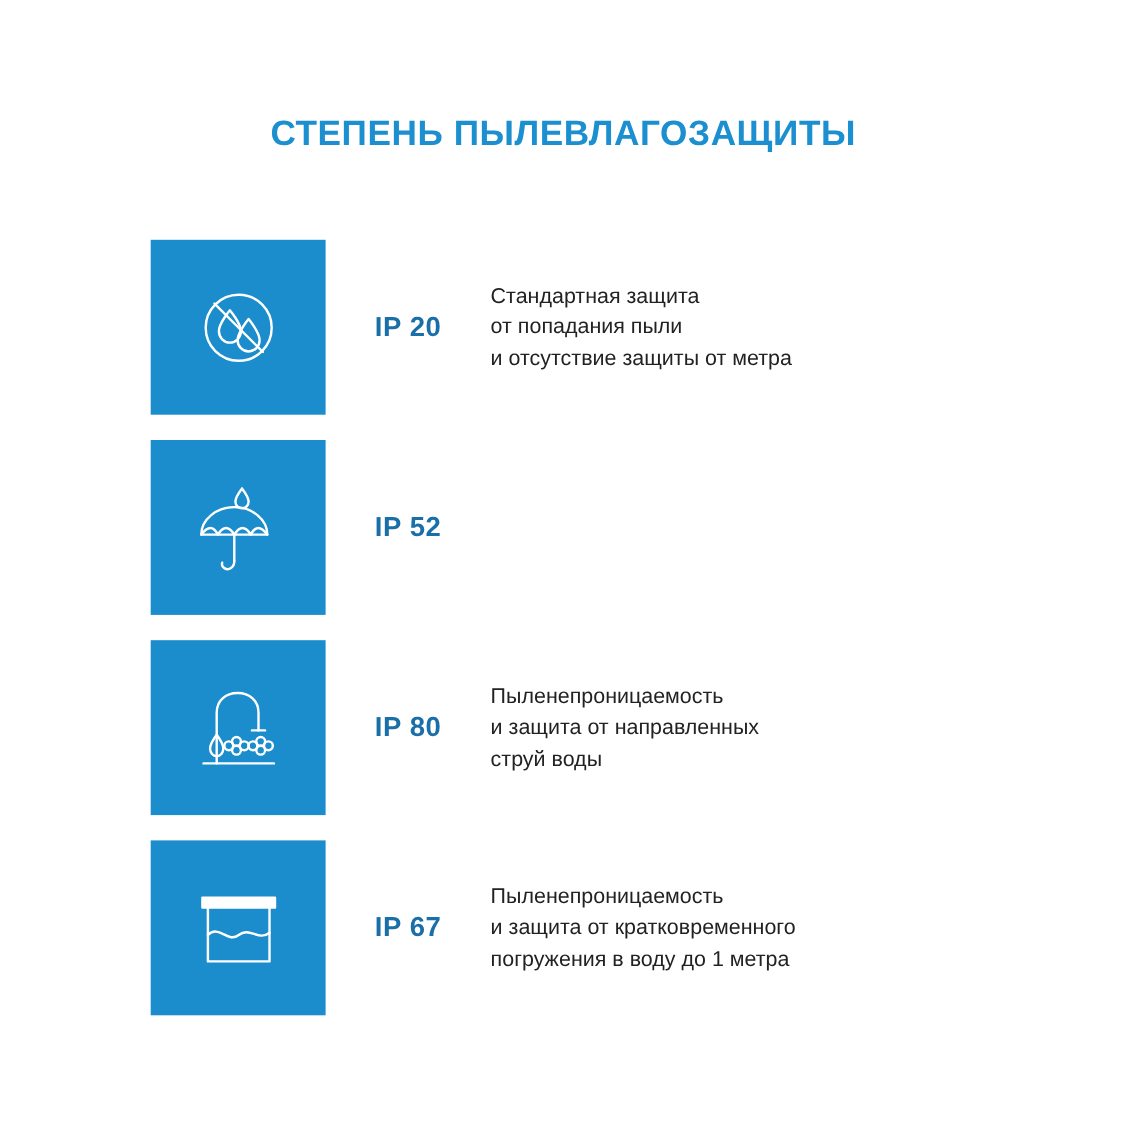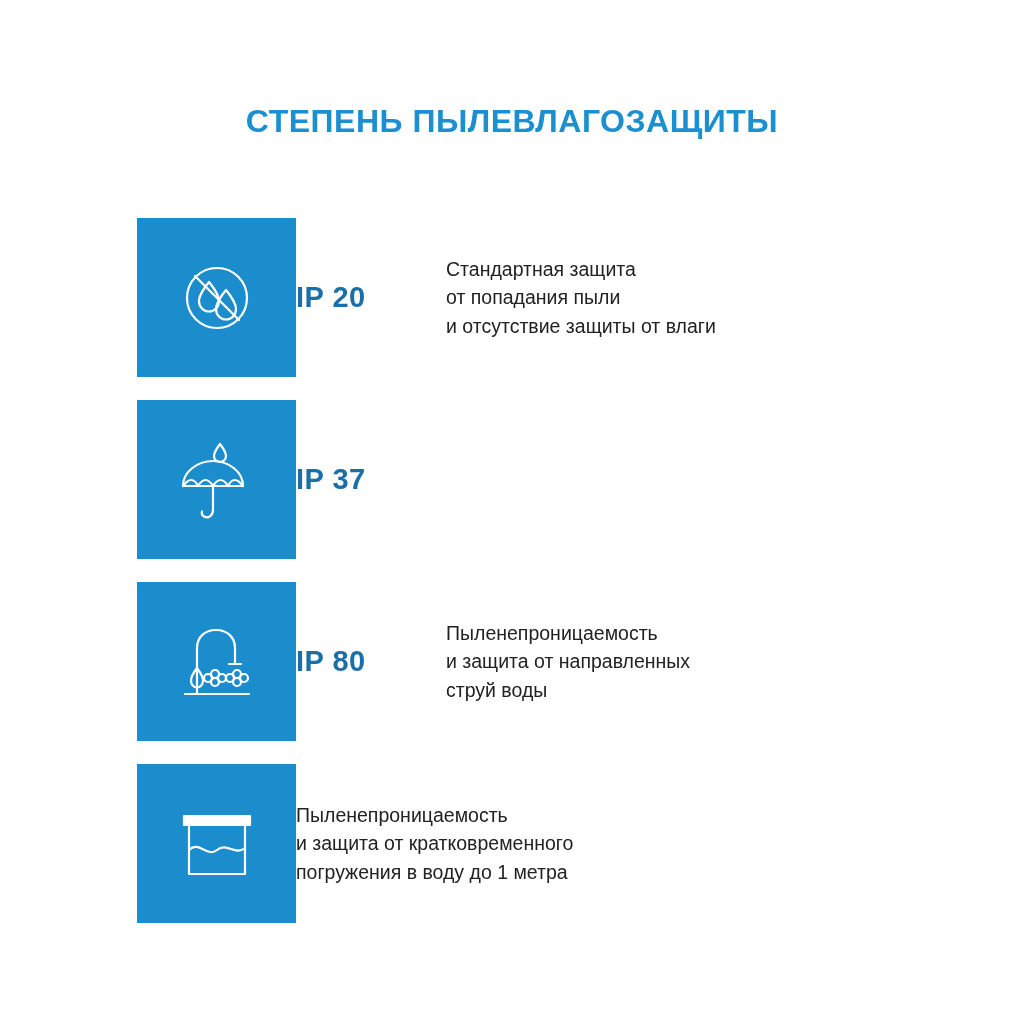--- a/index.html
+++ b/index.html
@@ -49,22 +49,22 @@
     flex: 0 0 159px;
     display: flex;
     align-items: center;
     justify-content: center;
   }
   .icon-box svg {
     display: block;
   }
   .code {
     flex: 0 0 150px;
-    text-align: left;
-    font-size: 29px;
+    text-align: center;
+    font-size: 25px;
     font-weight: bold;
     color: #1b6fa8;
     letter-spacing: 0.5px;
   }
   .desc {
     flex: 1 1 auto;
     font-size: 19.5px;
     line-height: 1.45;
     color: #222222;
     white-space: pre-line;
@@ -86,36 +86,36 @@
             <circle cx="46" cy="46" r="30"></circle>
             <line x1="24" y1="24" x2="68" y2="68"></line>
             <path d="M38 30 C38 30 28 42 28 49 C28 55 32.5 59.5 38 59.5 C43.5 59.5 48 55 48 49 C48 42 38 30 38 30 Z"></path>
             <path d="M55 38 C55 38 45 50 45 57 C45 63 49.5 67.5 55 67.5 C60.5 67.5 65 63 65 57 C65 50 55 38 55 38 Z"></path>
           </svg>
         </span>
       </div>
       <div class="code">IP 20</div>
       <div class="desc">Стандартная защита
 от попадания пыли
-и отсутствие защиты от влаги</div>
+и отсутствие защиты от метра</div>
     </div>
 
     <div class="row">
       <div class="icon-box">
         <span>
           <svg width="100" height="100" viewBox="0 0 100 100" fill="none" stroke="#ffffff" stroke-width="2.2" stroke-linecap="round" stroke-linejoin="round">
             <path d="M53 14 C53 14 47 22 47 26 C47 29.5 49.7 32 53 32 C56.3 32 59 29.5 59 26 C59 22 53 14 53 14 Z"></path>
             <path d="M16 56 C16 42 30 31 46 31 C62 31 76 42 76 56 Z"></path>
             <path d="M16 56 C22 48 27 48 31 56 C36 48 41 48 46 56 C51 48 56 48 61 56 C65 48 70 48 76 56"></path>
             <line x1="46" y1="56" x2="46" y2="80"></line>
             <path d="M46 80 C46 86 41 89 37 86.5 C35 85.2 34.5 83 35 81.5"></path>
           </svg>
         </span>
       </div>
-      <div class="code">IP 37</div>
+      <div class="code">IP 52</div>
     </div>
 
     <div class="row">
       <div class="icon-box">
         <span>
           <svg width="100" height="100" viewBox="0 0 100 100" fill="none" stroke="#ffffff" stroke-width="2.2" stroke-linecap="round" stroke-linejoin="round">
             <path d="M30 82 L30 36 C30 25 38 18 49 18 C60 18 68 25 68 36 L68 52"></path>
             <line x1="62" y1="52" x2="74" y2="52"></line>
             <line x1="18" y1="82" x2="82" y2="82"></line>
             <path d="M30 56 C30 56 24 64 24 68.5 C24 72.5 26.7 75.5 30 75.5 C33.3 75.5 36 72.5 36 68.5 C36 64 30 56 30 56 Z"></path>
@@ -139,19 +139,20 @@
     <div class="row">
       <div class="icon-box">
         <span>
           <svg width="100" height="100" viewBox="0 0 100 100" fill="none" stroke="#ffffff" stroke-width="2.2" stroke-linecap="round" stroke-linejoin="round">
             <rect x="17" y="22" width="66" height="9" fill="#ffffff" stroke="#ffffff"></rect>
             <path d="M22 31 L22 80 L78 80 L78 31"></path>
             <path d="M22 56 C32 46 40 64 50 56 C60 48 68 62 78 54"></path>
           </svg>
         </span>
       </div>
+      <div class="code">IP 67</div>
       <div class="desc">Пыленепроницаемость
 и защита от кратковременного
 погружения в воду до 1 метра</div>
     </div>
 
   </div>
 </div>
 
 </body></html>

